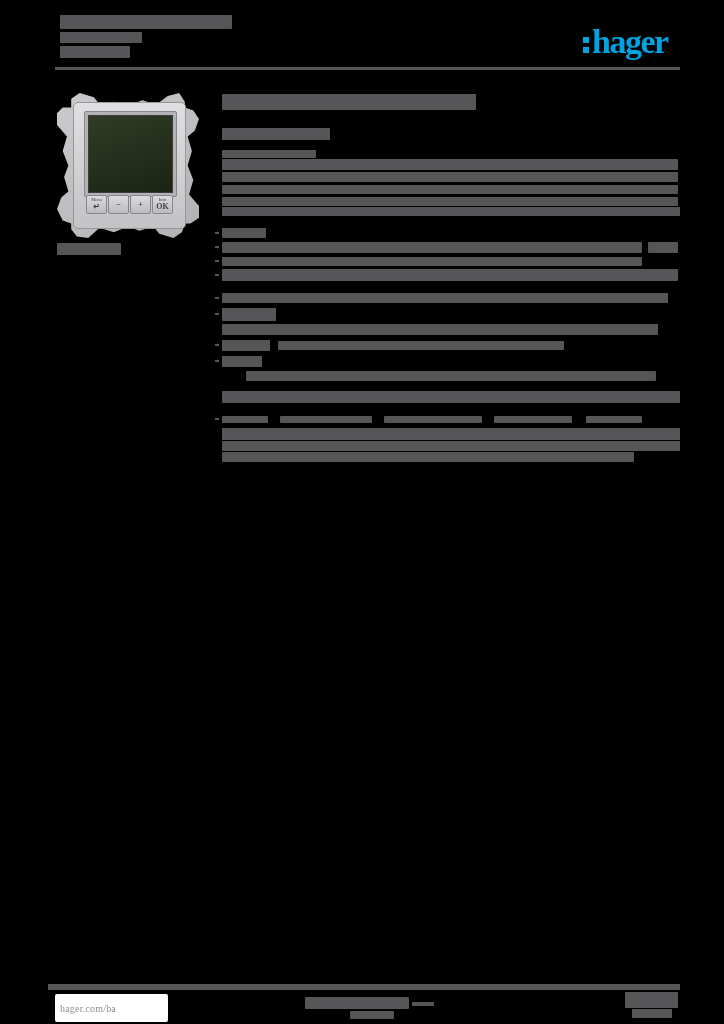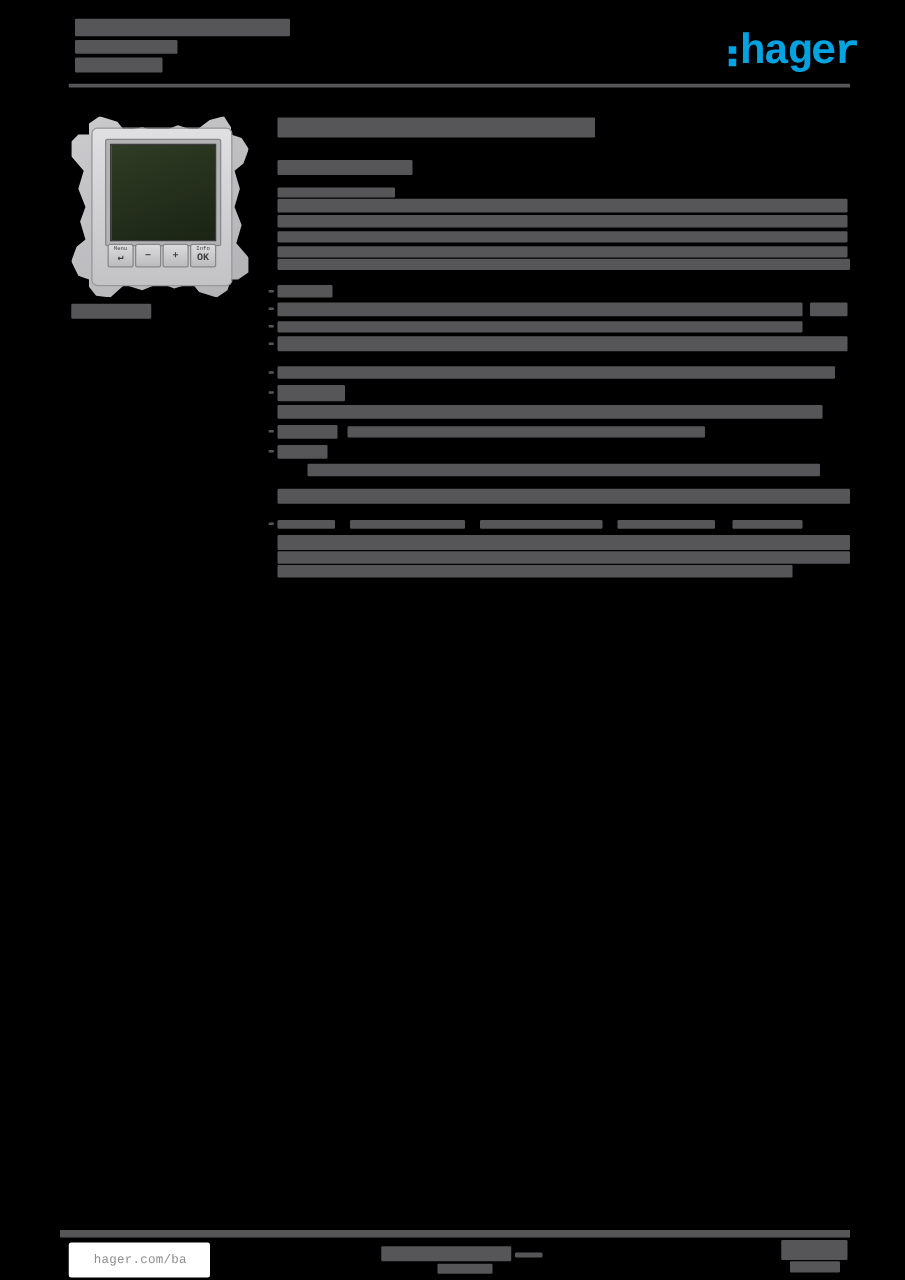--- a/index.html
+++ b/index.html
@@ -1,18 +1,18 @@
 <!DOCTYPE html>
 <html><head>
 <meta charset="utf-8">
 <style>
   html,body{margin:0;padding:0;background:#000;}
   .page{
     position:relative;width:724px;height:1024px;background:#000000;
-    overflow:hidden;font-family:Liberation Mono, monospace;
+    overflow:hidden;font-family:Liberation Serif, serif;
   }
   .bar{position:absolute;background:#565659;border-radius:1px;}
   .bullet{position:absolute;background:#565659;}
   
   .logo{position:absolute;top:20px;left:583px;width:100px;height:44px;
         display:flex;align-items:center;}
   .logo-colon{display:flex;flex-direction:column;gap:4px;margin-right:3px;margin-top:6px;}
   .logo-colon i{display:block;width:6px;height:6px;background:#00a3e2;}
   .logo-text{color:#00a3e2;font-size:34px;font-weight:bold;letter-spacing:-1.5px;line-height:1;}
   .rule{position:absolute;background:#565659;}
@@ -28,21 +28,21 @@
     background:linear-gradient(160deg,#303c25,#1b2414);border:1px solid #3c3c3e;}
   .btn-row{position:absolute;left:29px;top:102px;width:87px;height:19px;display:flex;gap:1px;}
   .dev-btn{flex:1;background:linear-gradient(180deg,#dbdbdd,#bcbcbe);border:1px solid #87878a;
     border-radius:2px;display:flex;flex-direction:column;align-items:center;justify-content:center;
     color:#3e3e40;line-height:1;}
   .dev-btn .t{font-size:4.5px;}
   .dev-btn .b{font-size:8px;font-weight:bold;}
   
   .footer-link-box{position:absolute;left:55px;top:994px;width:113px;height:28px;
     background:#ffffff;border-radius:2px;display:flex;align-items:center;}
-  .footer-link{color:#8f8f92;font-size:10px;padding-left:20px;letter-spacing:0.2px;}
+  .footer-link{color:#8f8f92;font-size:10px;padding-left:5px;letter-spacing:0.2px;}
 </style>
 </head>
 <body>
 
 <div class="page">
 
   <div>
     <div id="header-bars">
         <div class="bar" style="left: 60px; top: 15px; width: 172px; height: 14px;"></div>
         <div class="bar" style="left: 60px; top: 32px; width: 82px; height: 11px;"></div>

